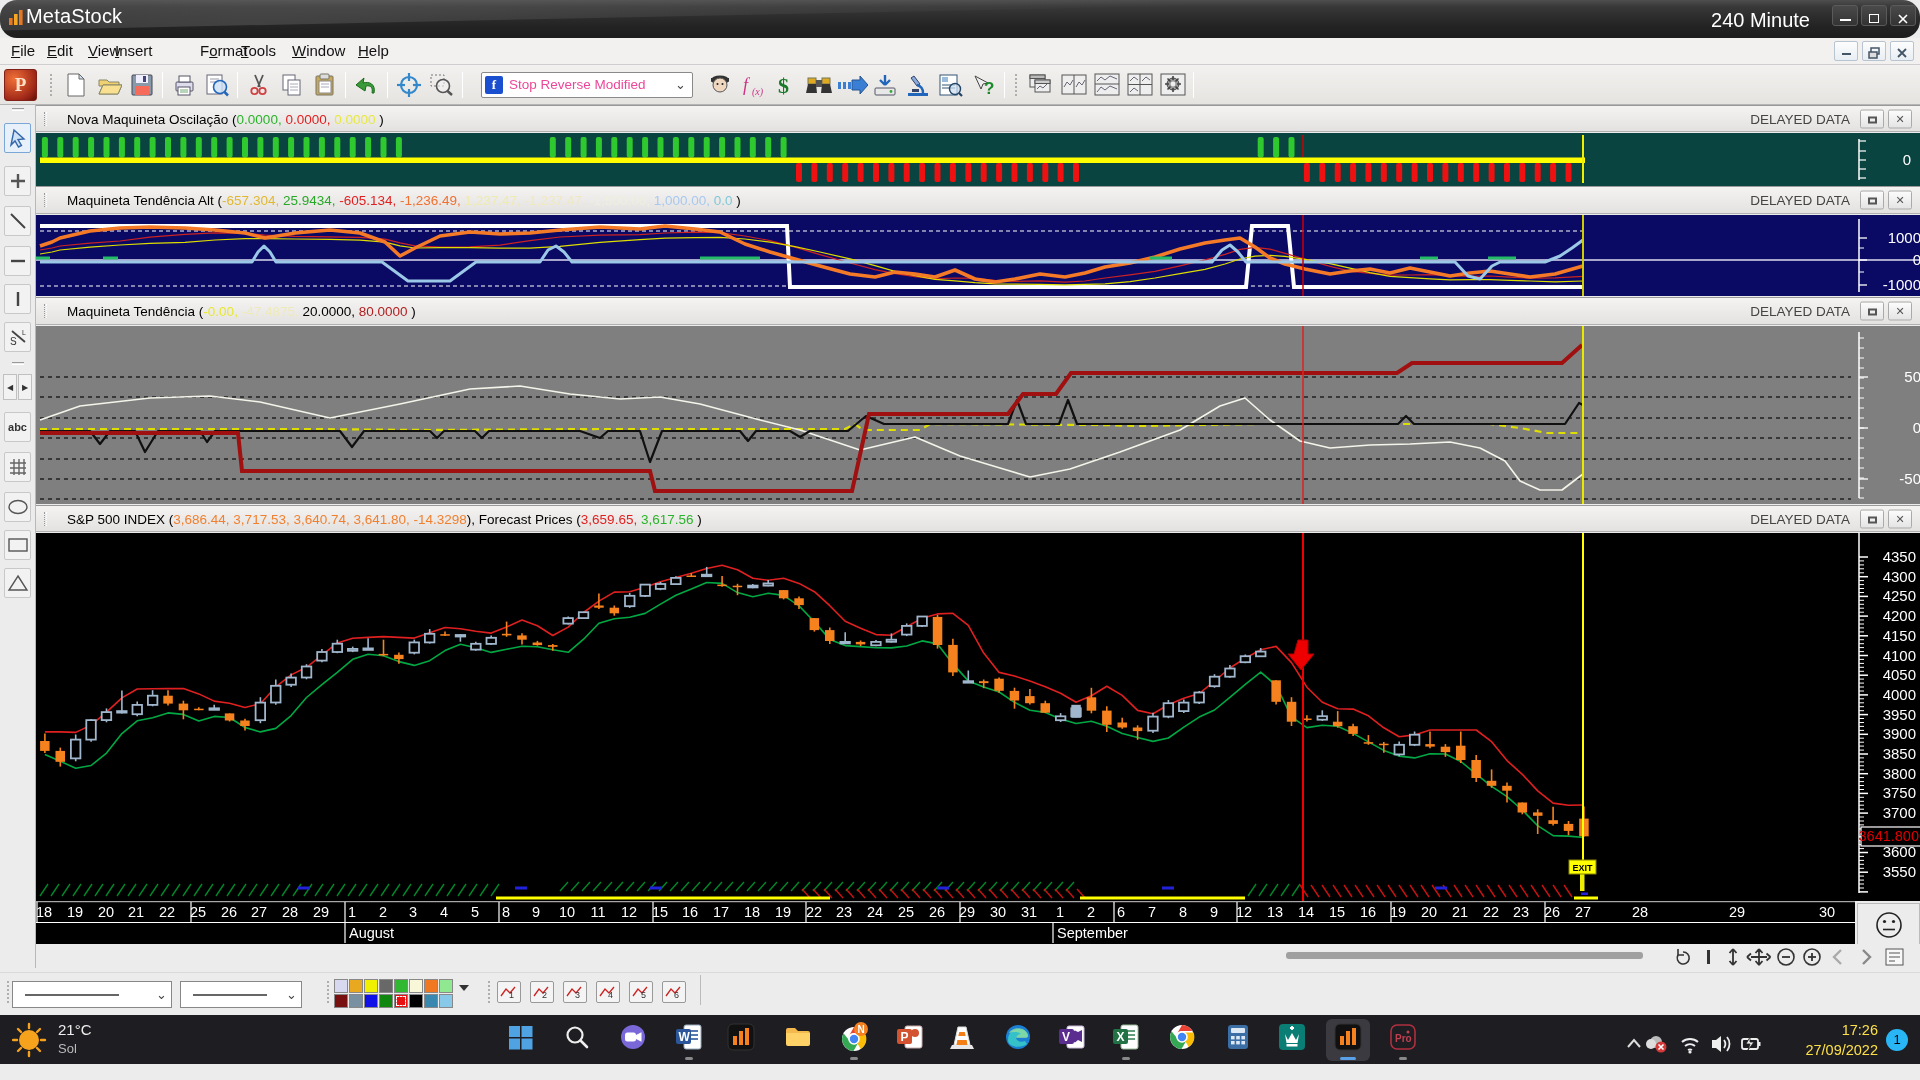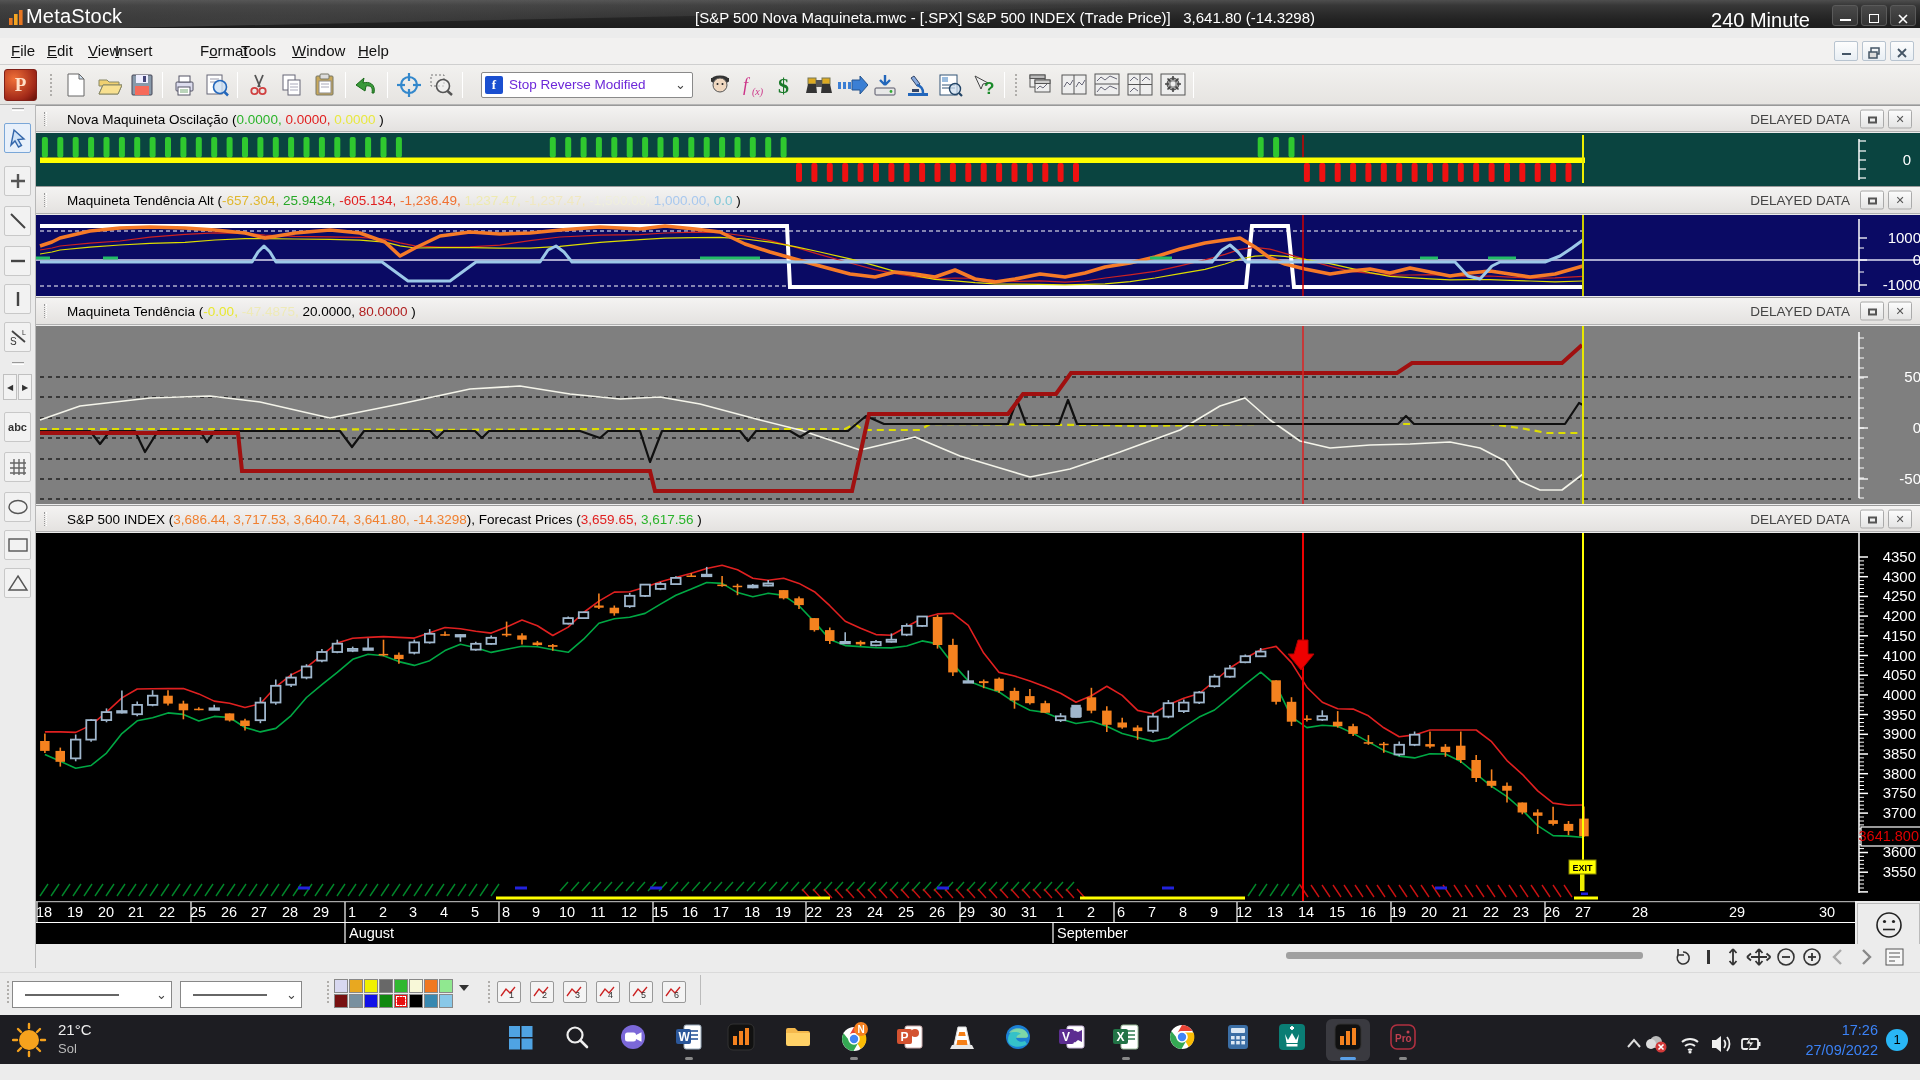--- a/index.html
+++ b/index.html
@@ -1,34 +1,34 @@
 <!DOCTYPE html>
 <html><head><meta charset="utf-8"><style>
 * { margin:0; padding:0; box-sizing:border-box; }
 html,body { width:1920px; height:1080px; overflow:hidden; font-family:"Liberation Sans",sans-serif; background:#ececec; }
-#titlebar { position:absolute; left:0; top:0; width:1920px; height:28px;
-  background:linear-gradient(180deg,#4e4e4e 0%,#383838 18%,#2c2c2c 45%,#232323 70%,#1d1d1d 100%); overflow:hidden; }
+#titlebar { position:absolute; left:0; top:0; width:1920px; height:38px;
+  background:linear-gradient(180deg,#4e4e4e 0%,#383838 18%,#2c2c2c 45%,#232323 70%,#1d1d1d 100%); overflow:hidden;border-radius:17px; }
 #titlebar:before { content:""; position:absolute; left:-200px; top:-40px; width:1400px; height:60px; background:radial-gradient(ellipse at 30% 100%, rgba(120,120,120,0.35), rgba(120,120,120,0) 70%); transform:rotate(-1.2deg); }
 #mslogo { position:absolute; left:8px; top:5px; display:flex; align-items:center; gap:2px; }
 #mslogo span { color:#fff; font-size:20px; letter-spacing:0.2px; }
 #tbtitle { position:absolute; left:50%; transform:translateX(-50%); margin-left:45px; top:9px; color:#fff; font-size:15px; white-space:nowrap; }
 #tbright { position:absolute; right:110px; top:9px; color:#fff; font-size:20px; }
 .wb { position:absolute; top:5px; width:26px; height:21px; background:linear-gradient(#4a4a4a,#333); border:1px solid #5a5a5a; border-radius:3px; display:flex; justify-content:center; }
 #menubar { position:absolute; left:0; top:38px; width:1920px; height:27px; background:#f2f1f0; border-bottom:1px solid #cfcfcf; padding-left:11px; }
 .mi { position:absolute; font-size:15px; color:#111; line-height:26px; }
 .mwb { position:absolute; top:3px; width:24px; height:20px; background:linear-gradient(#fdfdfd,#e8eef4); border:1px solid #b8c4d0; border-radius:2px; text-align:center; }
 #toolbar { position:absolute; left:0; top:65px; width:1920px; height:40px; background:linear-gradient(#f2f1ef,#e6e4e1); border-bottom:1px solid #b5b5b5; display:flex; align-items:center; padding-left:4px; }
 #plogo { width:33px; height:32px; border-radius:3px; background:radial-gradient(circle at 30% 30%, #f07038, #a02818 70%, #601008); display:flex; align-items:center; justify-content:center; margin-right:8px; border:1px solid #802018; }
 #plogo span { color:#ffe0c8; font-size:19px; font-weight:bold; font-family:"Liberation Serif",serif; }
 .grip { width:4px; height:22px; border-left:2px dotted #b0aeab; margin:0 5px; }
 .tb { width:33px; height:32px; display:flex; align-items:center; justify-content:center; }
 .tsep { width:1px; height:26px; background:#c2c0bd; border-right:1px solid #fff; margin:0 4px; }
 #combo { width:212px; height:26px; background:#fff; border:1px solid #8a8a8a; border-radius:2px; display:flex; align-items:center; margin:0 10px 0 14px; padding-left:3px; }
 #fico { width:18px; height:18px; background:#1a4fd0; color:#fff; font-size:13px; font-weight:bold; font-family:"Liberation Serif"; text-align:center; line-height:18px; border-radius:2px; }
-#combotxt { font-size:13.5px; margin-left:6px; color:#6d28d9; flex:1; }
+#combotxt { font-size:13.5px; margin-left:6px; color:#ec4899; flex:1; }
 #chev { color:#444; margin-right:6px; font-size:13px; line-height:10px; }
 #sidebar { position:absolute; left:0; top:105px; width:36px; height:863px; background:#ececec; border-right:1px solid #b8b8b8; }
 .hb { position:absolute; top:50%; transform:translateY(-50%); width:24px; height:19px; background:linear-gradient(#fcfcfc,#e4e4e4); border:1px solid #aaa; border-radius:2px; text-align:center; padding:0; }
 .ri { display:inline-block; width:9px; height:7px; border:2px solid #555; margin-top:2px; }
 #scrollrow { position:absolute; left:36px; top:944px; width:1884px; height:28px; background:#ececec; }
 #ctrlrow { position:absolute; left:0; top:972px; width:1920px; height:43px; background:#ececec; border-top:1px solid #dadada; }
 .combo2 { position:absolute; top:8px; width:160px; height:27px; background:#fff; border:1px solid #888; display:flex; align-items:center; justify-content:space-between; padding:0 4px; }
 .chev2 { color:#444; font-size:13px; line-height:8px; }
 #taskbar { position:absolute; left:0; top:1015px; width:1920px; height:49px; background:#1d1d22; }
 #chartbg { position:absolute; left:36px; top:105px; width:1884px; height:839px; background:#ececec; }
@@ -37,21 +37,20 @@
 
 <div id="titlebar">
   <div id="mslogo">
       <svg width="16" height="18" viewBox="0 0 16 18" style="">
         <rect x="1" y="10" width="3.6" height="7" fill="#e87722"></rect>
         <rect x="6" y="6" width="3.6" height="11" fill="#f5a623"></rect>
         <rect x="11" y="2" width="3.6" height="15" fill="#e87722"></rect>
       </svg>
       <span>MetaStock</span>
     </div>
-  <div id="tbtitle">[S&amp;P 500 Nova Maquineta.mwc - [.SPX] S&amp;P 500 INDEX (Trade Price)]&nbsp;&nbsp;&nbsp;3,641.80 (-14.3298)</div>
   <div id="tbright">240 Minute</div>
   <div class="wb" style="right:62px">
       <div style="width:11px;height:2px;background:#fff;margin-top:13px"></div>
     </div>
   <div class="wb" style="right:33px">
       <div style="width:10px;height:9px;border:1.5px solid #fff;margin-top:8px"></div>
     </div>
   <div class="wb" style="right:4px">
       <svg width="12" height="12" viewBox="0 0 12 12" style="margin-top:7px">
         <path d="M2 2 L10 10 M10 2 L2 10" stroke="#fff" stroke-width="1.6"></path>
@@ -1360,14 +1359,14 @@
         <circle cx="41" cy="18" r="5.5" fill="#d23939"></circle>
         <path d="M38.5 15.5 l5 5 m0 -5 l-5 5" stroke="#fff" stroke-width="1.6"></path>
         <path d="M62 13 a12 12 0 0 1 16 0 M65 17 a8 8 0 0 1 10 0 M68 21 a4 4 0 0 1 4 0" stroke="#eee" stroke-width="2" fill="none"></path>
         <circle cx="70" cy="23" r="1.6" fill="#eee"></circle>
         <path d="M92 11 v8 h4 l5 4 v-16 l-5 4 z" fill="#eee" transform="translate(0,0)"></path>
         <path d="M104 11 a7 7 0 0 1 0 8 M107 8 a11 11 0 0 1 0 14" stroke="#eee" stroke-width="1.8" fill="none"></path>
         <rect x="122" y="10" width="16" height="10" rx="2" fill="none" stroke="#eee" stroke-width="1.8"></rect>
         <rect x="138" y="13" width="2.5" height="4" fill="#eee"></rect>
         <path d="M130 8 l-4 7 h4 l-2 6 6 -8 h-4 z" fill="#eee" stroke="#222" stroke-width="0.8"></path>
       </svg></div>
-  <div style="position:absolute;right:42px;top:5px;font-size:14.5px;color:#3b82f6;text-align:right;line-height:20px">17:26<br>27/09/2022</div>
+  <div style="position:absolute;right:42px;top:5px;font-size:14.5px;color:#fde047;text-align:right;line-height:20px">17:26<br>27/09/2022</div>
   <div style="position:absolute;right:12px;top:14px;width:22px;height:22px;border-radius:50%;background:#29b6f6;color:#000;font-size:13px;text-align:center;line-height:22px">1</div>
 </div>
 </body></html>

